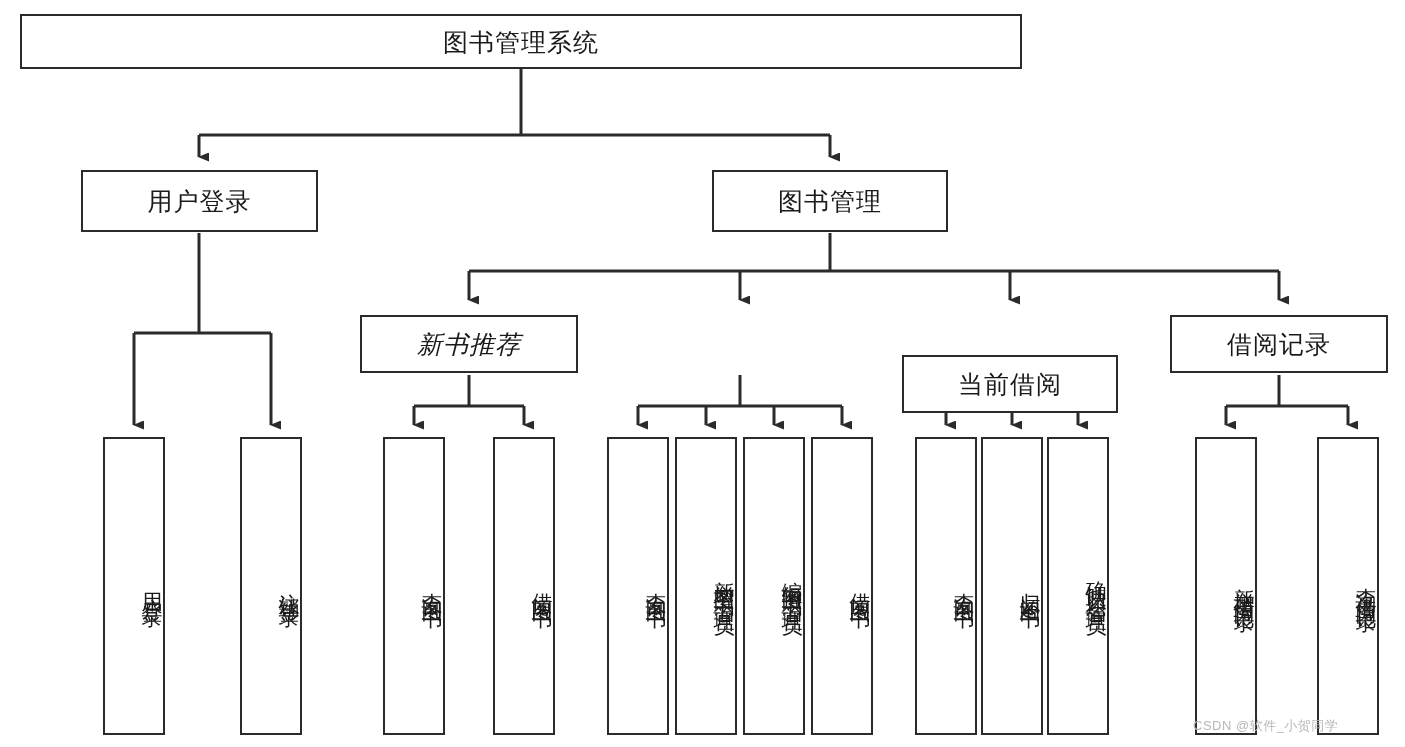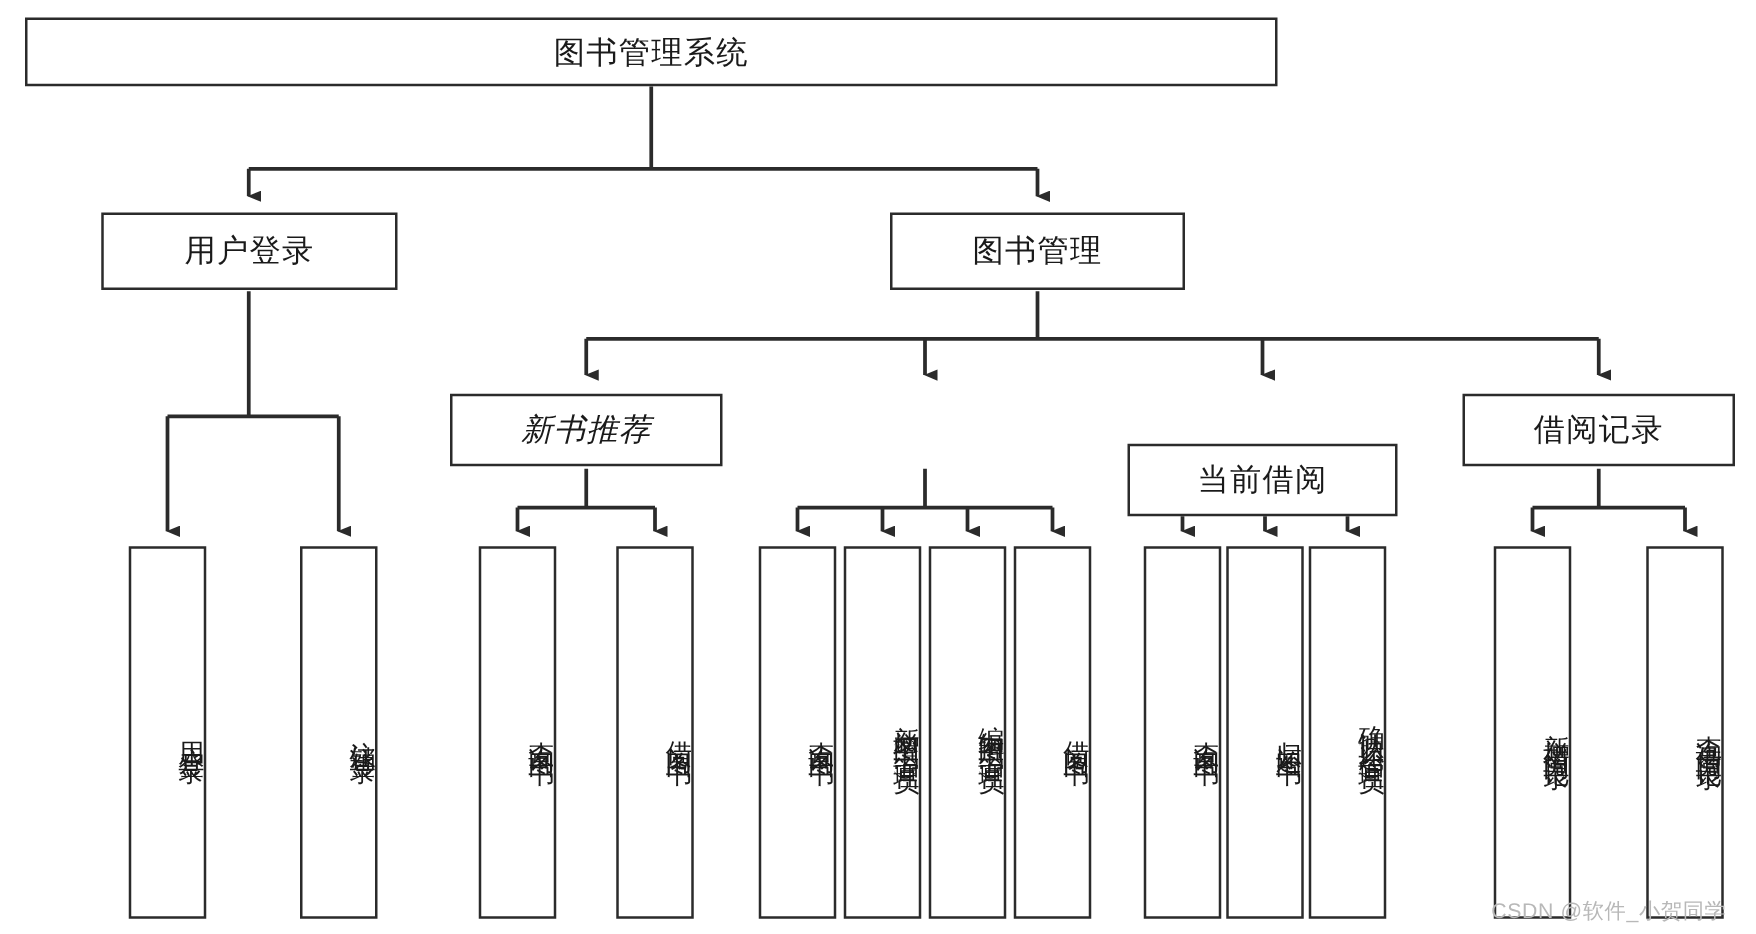--- a/index.html
+++ b/index.html
@@ -46,21 +46,21 @@
     padding-top:6px;
     padding-bottom:6px;
     align-items:flex-start;
     justify-content:center;
   }
   .node.vert.tall{
     align-items:flex-start;
   }
   .watermark{
     position:absolute;
-    font-size:17px;
+    font-size:13px;
     color:#b8b8b8;
     letter-spacing:0.5px;
     white-space:nowrap;
     user-select:none;
   }
 </style>
 </head>
 <body>
 
 <div id="canvas">

